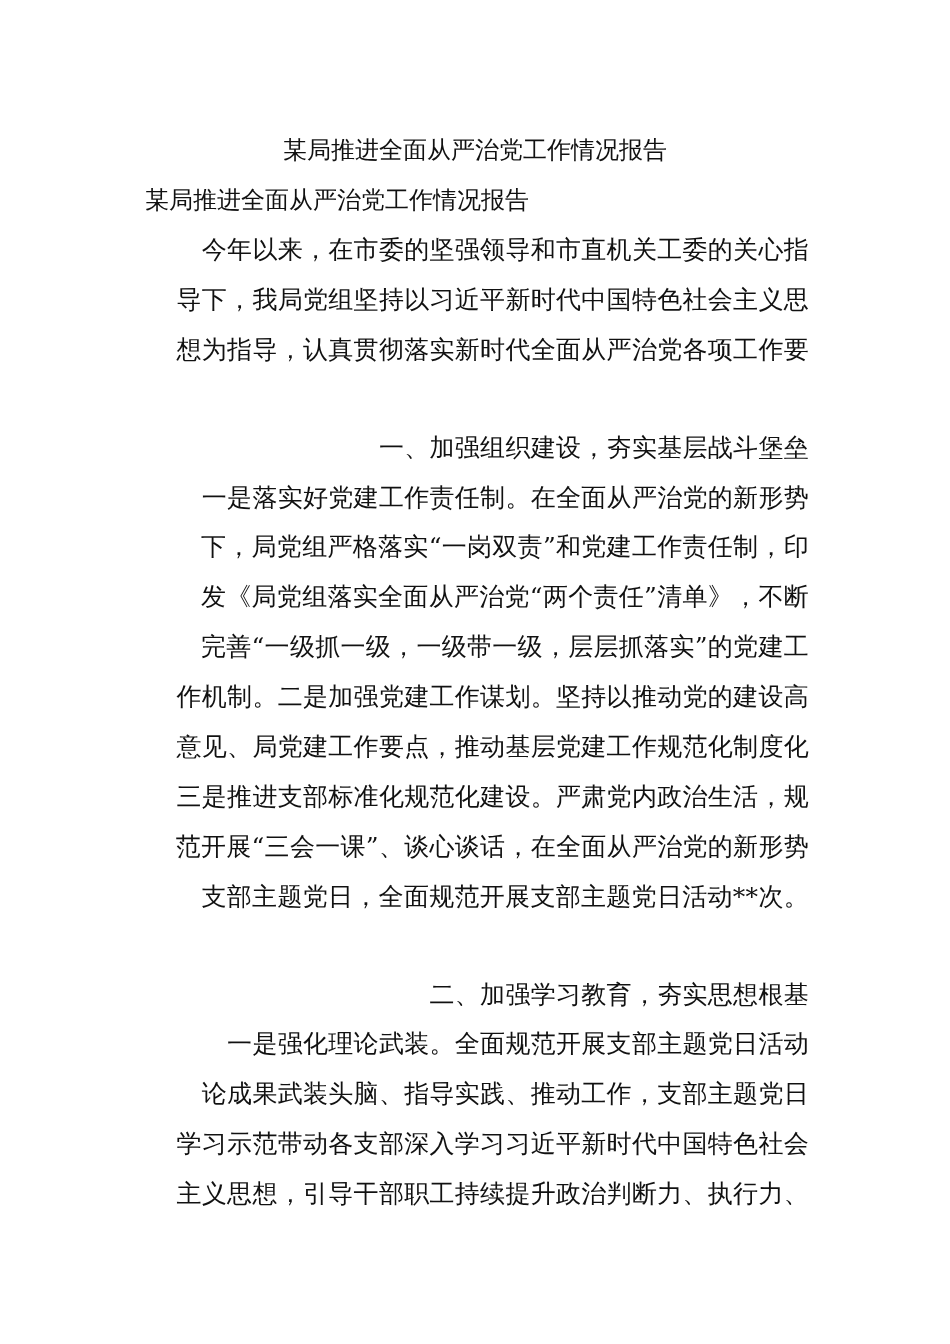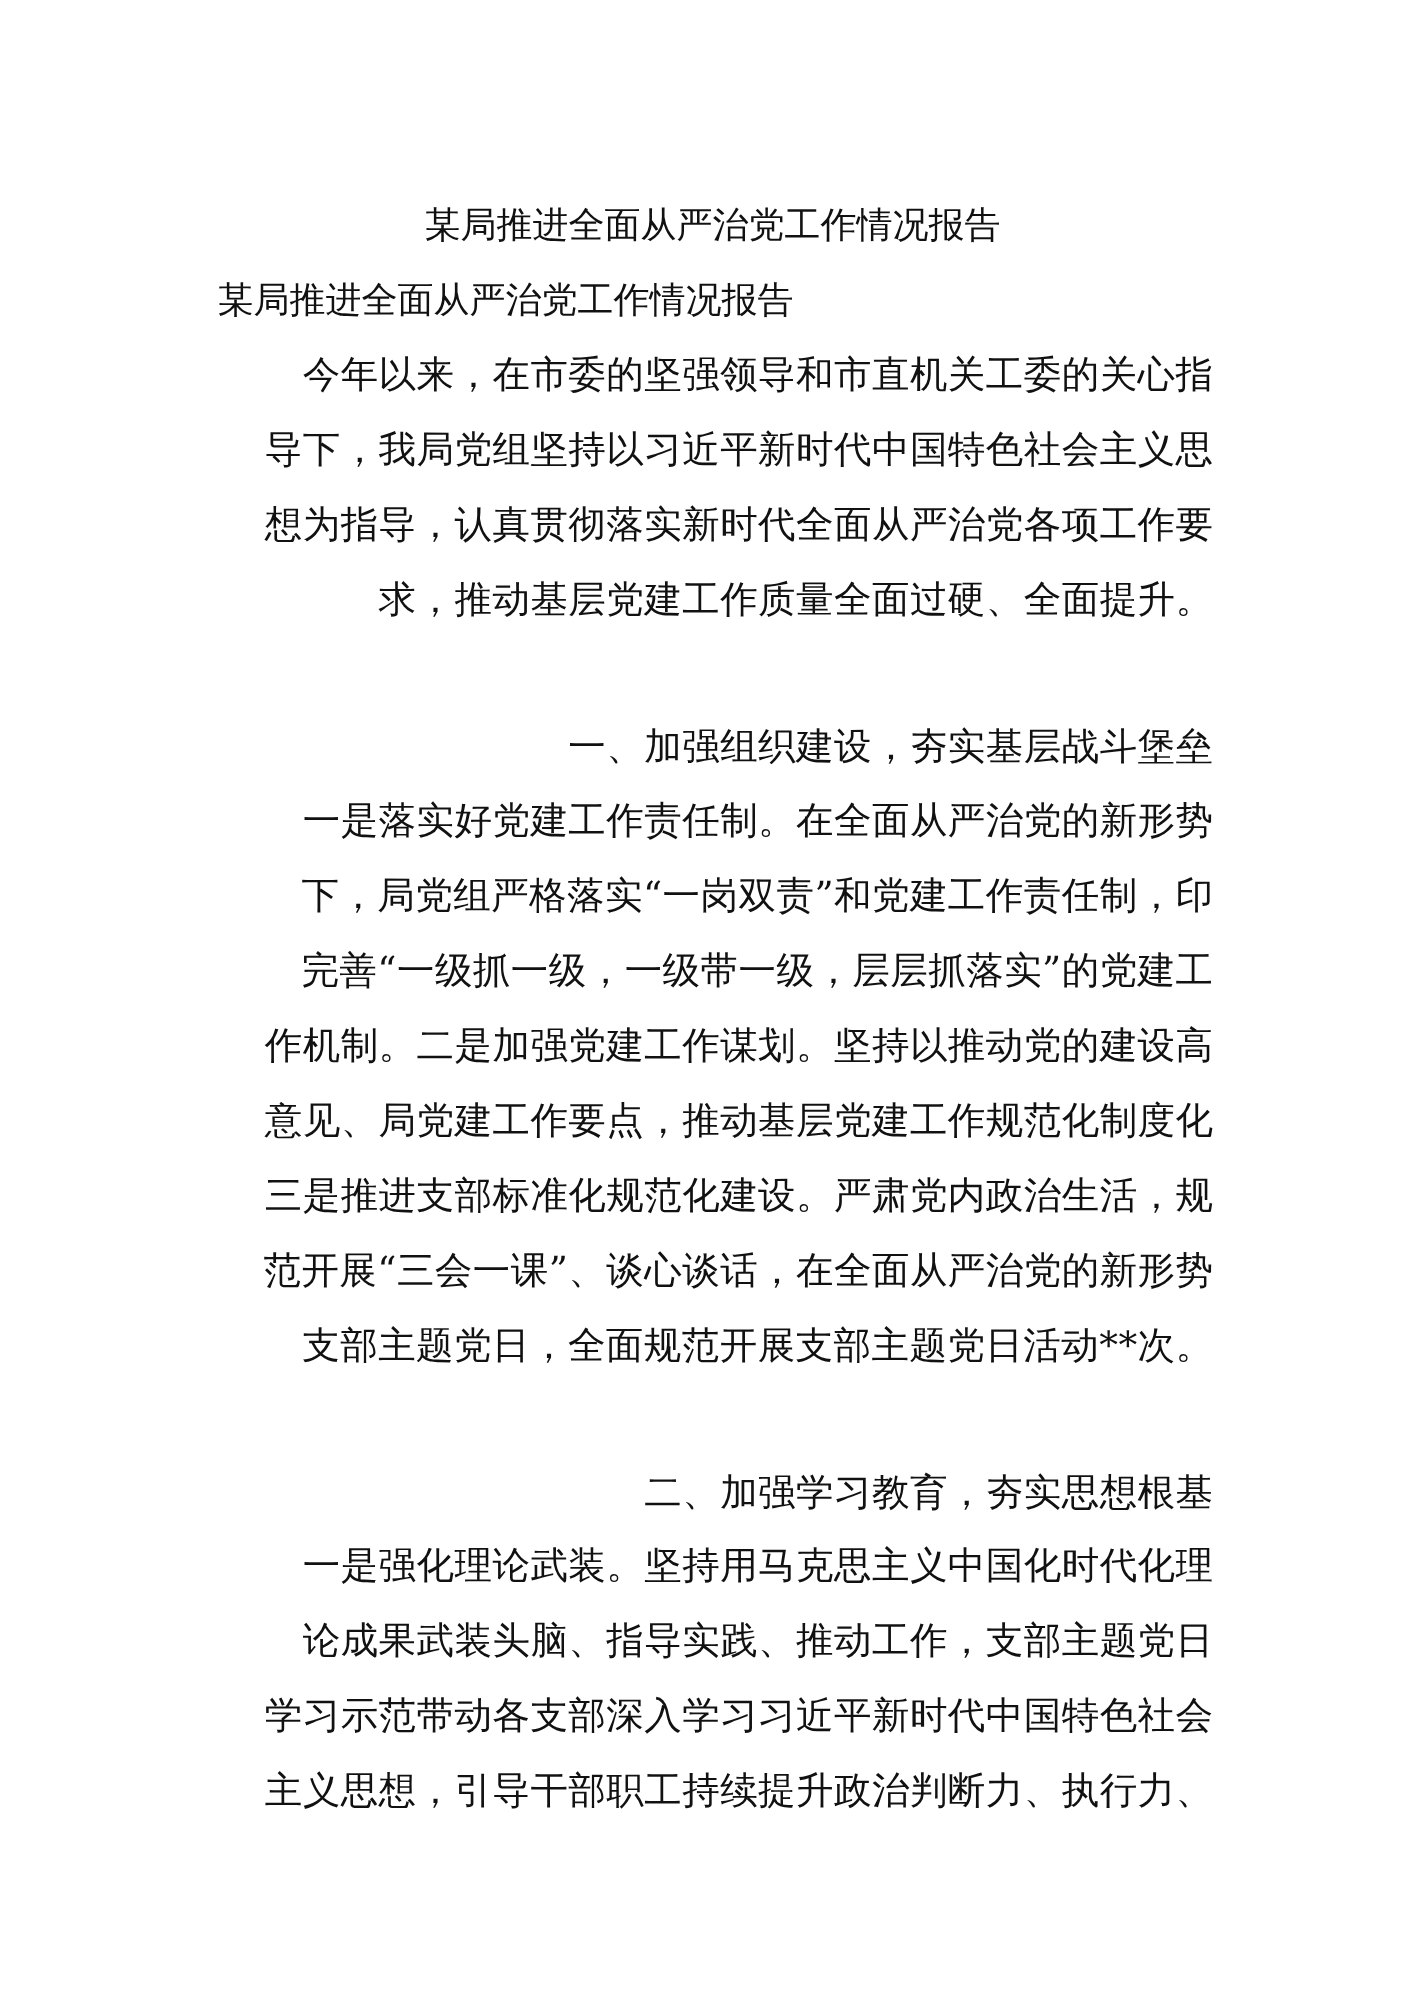--- a/index.html
+++ b/index.html
@@ -68,29 +68,29 @@
 <body>
 
 <div class="page">
   <div class="doc-title">某局推进全面从严治党工作情况报告</div>
   <div class="doc-subtitle">某局推进全面从严治党工作情况报告</div>
 
   <div class="body-block">
     <div class="line indent">今年以来，在市委的坚强领导和市直机关工委的关心指</div>
     <div class="line">导下，我局党组坚持以习近平新时代中国特色社会主义思</div>
     <div class="line">想为指导，认真贯彻落实新时代全面从严治党各项工作要</div>
-    <div class="line">求，推动基层党建工作质量全面过硬、全面提升。</div>
     <div class="line indent heading">一、加强组织建设，夯实基层战斗堡垒</div>
     <div class="line indent">一是落实好党建工作责任制。在全面从严治党的新形势</div>
     <div class="line">下，局党组严格落实“一岗双责”和党建工作责任制，印</div>
+    <div class="line">发《局党组落实全面从严治党“两个责任”清单》，不断</div>
     <div class="line">完善“一级抓一级，一级带一级，层层抓落实”的党建工</div>
     <div class="line">作机制。二是加强党建工作谋划。坚持以推动党的建设高</div>
     <div class="line">意见、局党建工作要点，推动基层党建工作规范化制度化</div>
     <div class="line">三是推进支部标准化规范化建设。严肃党内政治生活，规</div>
     <div class="line">范开展“三会一课”、谈心谈话，在全面从严治党的新形势</div>
     <div class="line">支部主题党日，全面规范开展支部主题党日活动**次。</div>
     <div class="line indent heading">二、加强学习教育，夯实思想根基</div>
-    <div class="line indent">一是强化理论武装。坚持用马克思主义中国化时代化理</div>
+    <div class="line indent">一是强化理论武装。全面规范开展支部主题党日活动</div>
     <div class="line">论成果武装头脑、指导实践、推动工作，支部主题党日</div>
     <div class="line">学习示范带动各支部深入学习习近平新时代中国特色社会</div>
     <div class="line">主义思想，引导干部职工持续提升政治判断力、执行力、</div>
   </div>
 </div>
 
 </body></html>

